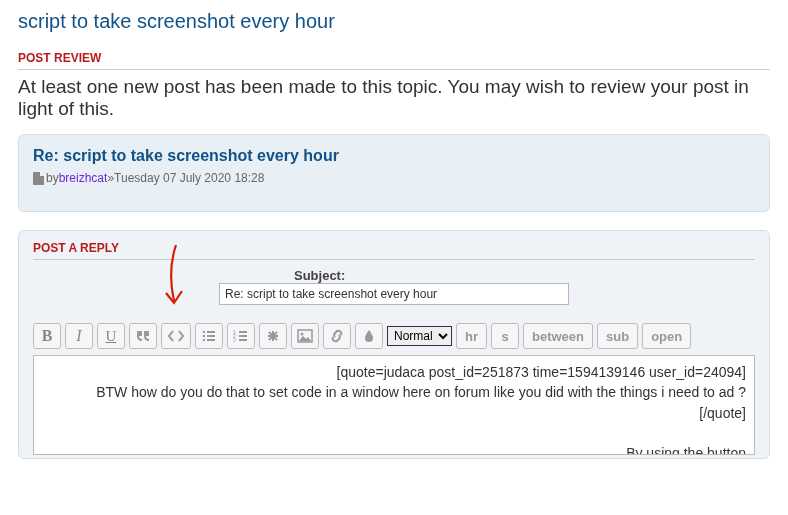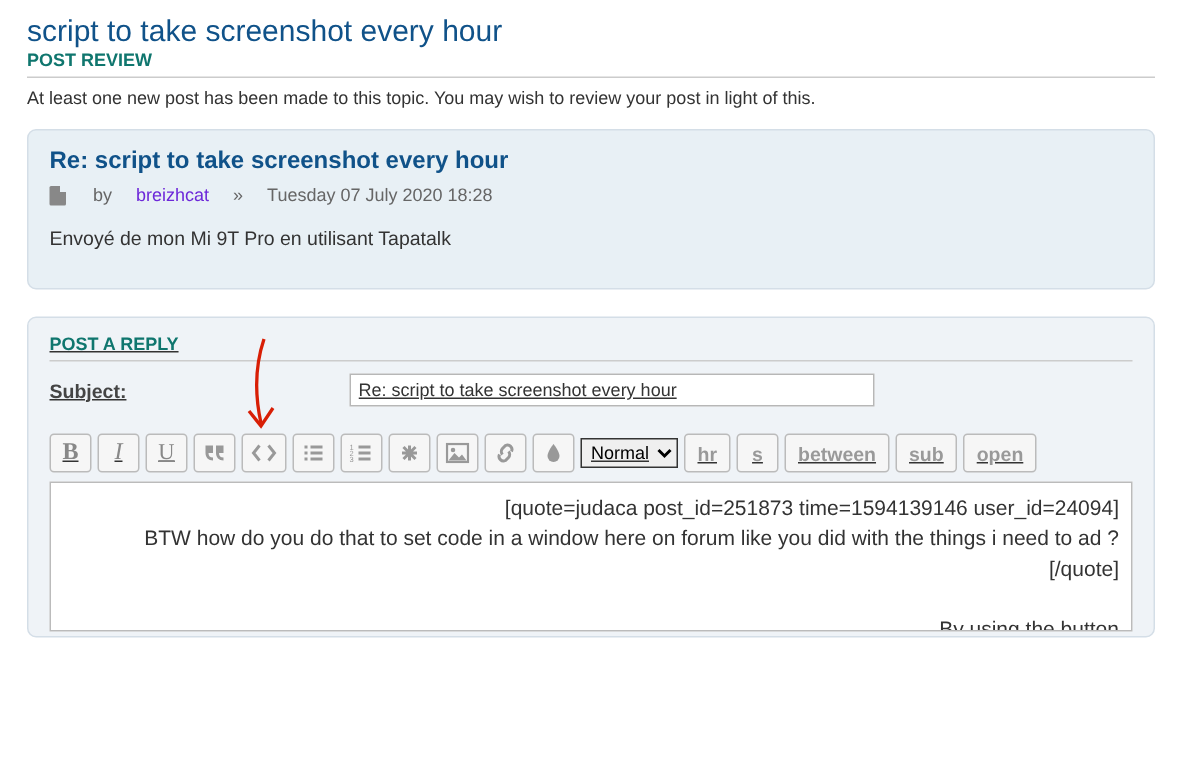--- a/index.html
+++ b/index.html
@@ -1,28 +1,28 @@
 <!DOCTYPE html>
 <html><head>
 <meta charset="utf-8">
 <style>
 * { box-sizing: border-box; margin: 0; padding: 0; }
 body { font-family: "Lucida Grande", Arial, sans-serif; font-size: 13px; color: #333; background: #fff; padding: 10px 18px; }
-.page-title { color: #105289; font-size: 20px; font-weight: 400; font-family: "Trebuchet MS", Arial; }
-.section-heading { color: #0f766e; font-size: 12px; font-weight: bold; text-transform: uppercase; border-bottom: 1px solid #ccc; padding-bottom: 4px; margin-bottom: 6px; font-family: Arial; }
-.notice { color: #333; margin-bottom: 14px; font-size: 12px; }
+.page-title { color: #105289; font-size: 20px; font-weight: 400; margin-bottom: 18px; font-family: "Trebuchet MS", Arial; }
+.section-heading { color: #b91c1c; font-size: 12px; font-weight: bold; text-transform: uppercase; border-bottom: 1px solid #ccc; padding-bottom: 4px; margin-bottom: 6px; font-family: Arial; }
+.notice { color: #333; margin-bottom: 14px; font-size: 19px; }
 .post-box { background: #e8f0f5; border: 1px solid #d4dee7; border-radius: 6px; padding: 12px 14px; margin-bottom: 18px; }
 .post-title { color: #105289; font-size: 16px; font-weight: bold; font-family: "Trebuchet MS", Arial; margin-bottom: 6px; }
-.post-meta { color: #666; font-size: 12px; margin-bottom: 14px; display: flex; align-items: center; gap: 16px; }
+.post-meta { color: #666; font-size: 12px; margin-bottom: 14px; display: flex; align-items: center; gap: 0; }
 .post-meta .author { color: #6d28d9; font-weight: normal; }
 .doc-icon { display: inline-block; width: 11px; height: 13px; background: linear-gradient(#888,#888); border-radius: 1px; position: relative; margin-right: 2px; }
 .doc-icon::after { content:""; position:absolute; top:0; right:0; width:4px; height:4px; background:#e8f0f5; }
 .post-body p { margin-bottom: 14px; color: #333; }
-.reply-panel { background: #eff3f7; border: 1px solid #d4dee7; border-radius: 6px; padding: 10px 14px 0; position: relative; text-decoration: underline; }
-.subject-row { display: flex; align-items: center; margin: 8px 0 18px; }
+.reply-panel { background: #eff3f7; border: 1px solid #d4dee7; border-radius: 6px; padding: 10px 14px 0; position: relative; }
+.subject-row { display: flex; align-items: center; margin: 8px 0 18px; flex-direction: column; }
 .subject-label { width: 200px; font-weight: bold; color: #444; }
 .subject-input { width: 350px; padding: 3px 5px; border: 1px solid #b7b7b7; font-family: inherit; font-size: 12px; color: #333; }
 .toolbar { display: flex; align-items: center; gap: 4px; margin-bottom: 6px; flex-wrap: wrap; }
 .tbtn { background: #f6f6f6; border: 1px solid #bbb; border-radius: 3px; height: 26px; min-width: 28px; padding: 0 5px; display: inline-flex; align-items: center; justify-content: center; cursor: pointer; color: #888; font-size: 13px; font-family: inherit; }
 .tbtn.text { color: #999; font-weight: bold; padding: 12px 8px; }
 .tbtn svg { display:block; }
 .font-select { height: 20px; border: 1px solid #333; font-size: 12px; padding: 0 2px; }
 .editor { width: 100%; border: 1px solid #bbb; background: #fff; padding: 6px 8px; font-family: "Lucida Grande", Arial, sans-serif; font-size: 14px; color: #333; min-height: 100px; resize: none; overflow: hidden; line-height: 1.45; text-align: right; }
 .arrow { position:absolute; color:#d81e05; pointer-events:none; }
 </style>
@@ -37,21 +37,20 @@
 <div class="post-box">
   <div class="post-title">Re: script to take screenshot every hour</div>
   <div class="post-meta">
     <span class="doc-icon"></span>
     <span>by</span>
     <a class="author">breizhcat</a>
     <span>»</span>
     <span>Tuesday 07 July 2020 18:28</span>
   </div>
   <div class="post-body">
-    <p>Envoyé de mon Mi 9T Pro en utilisant Tapatalk</p>
   </div>
 </div>
 
 <div class="reply-panel">
   <div class="section-heading">POST A REPLY</div>
 
   <svg class="arrow" style="left:137px; top:12px;" width="40" height="72" viewBox="0 0 40 72">
     <path d="M20 2 C 14 20, 14 40, 18 58" stroke="#d81e05" stroke-width="2.2" fill="none"></path>
     <path d="M10 50 L18 60 L26 48" stroke="#d81e05" stroke-width="2.2" fill="none"></path>
   </svg>

